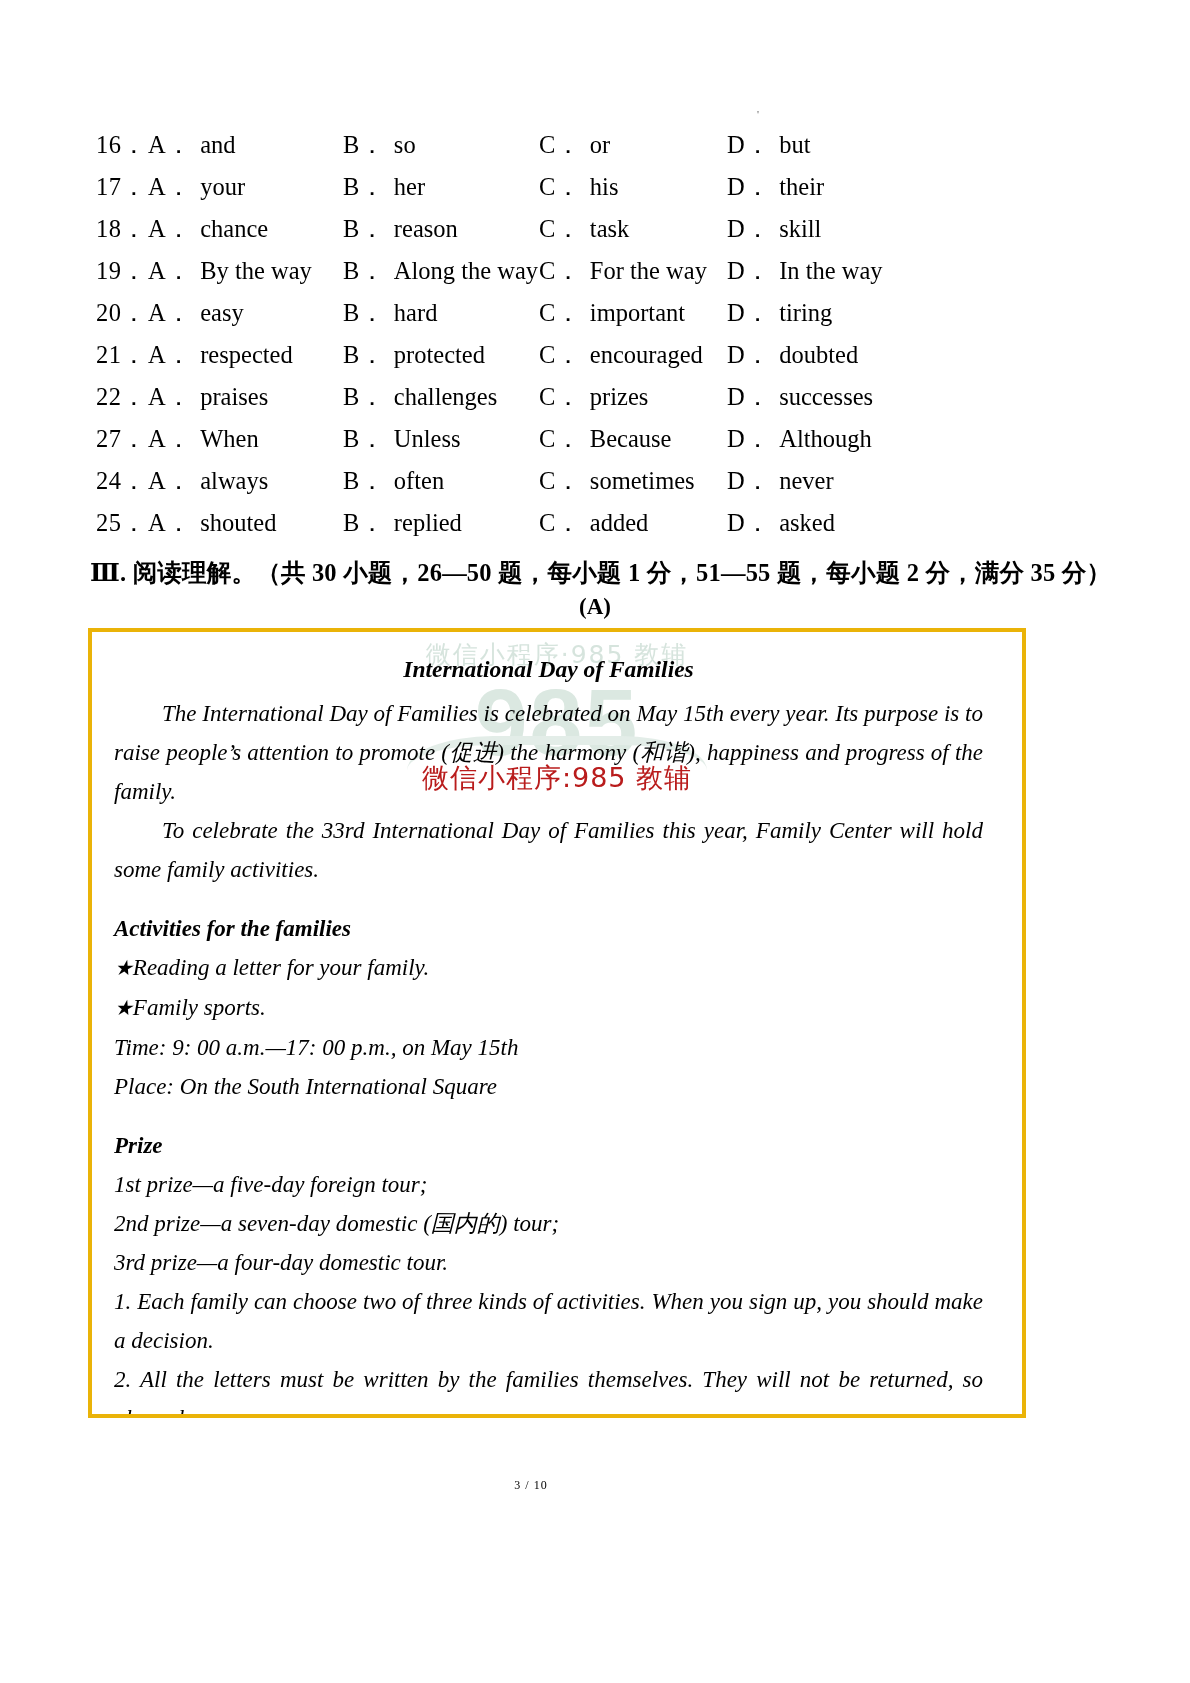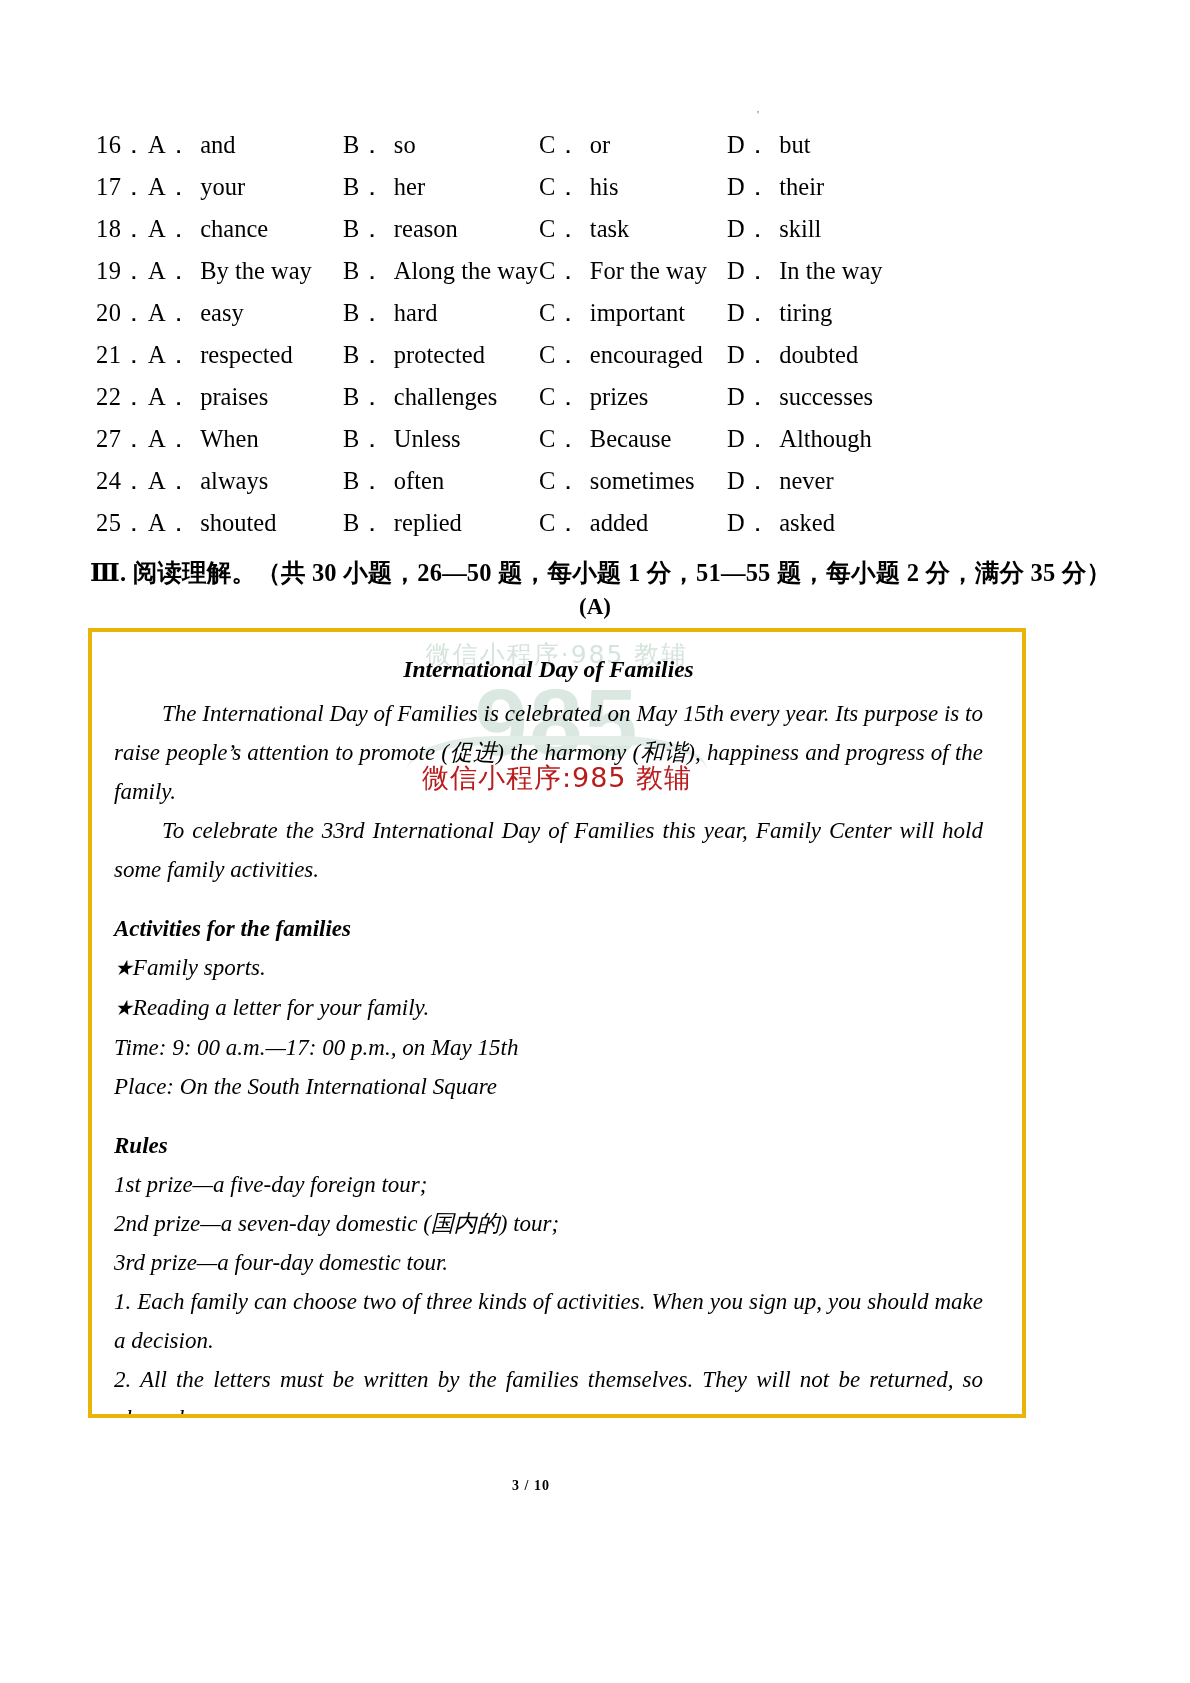--- a/index.html
+++ b/index.html
@@ -174,22 +174,22 @@
     border-radius: 150px / 60px;
   }
 
   
   .footer {
     position: absolute;
     left: 0;
     top: 1478px;
     width: 1062px;
     text-align: center;
-    font-size: 14px;
-    font-weight: bold;
+    font-size: 12px;
+    font-weight: normal;
     letter-spacing: 1px;
   }
 
   .tiny-mark {
     position: absolute;
     left: 757px;
     top: 108px;
     font-size: 11px;
     color: #555;
   }
@@ -418,27 +418,27 @@
     </div>
 
     <div class="passage-inner">
       <div class="passage-title">International Day of Families</div>
 
       <div class="p-body p-indent">The International Day of Families is celebrated on May 15th every year. Its purpose is to raise people’s attention to promote (促进) the harmony (和谐), happiness and progress of the family.</div>
       <div class="p-body p-indent">To celebrate the 33rd International Day of Families this year, Family Center will hold some family activities.</div>
 
       <div class="p-bold">Activities for the families</div>
 
+      <div class="p-line"><span class="star">★</span><span>Reading a letter for your family.</span></div>
       <div class="p-line"><span class="star">★</span><span>Family sports.</span></div>
-      <div class="p-line"><span class="star">★</span><span>Reading a letter for your family.</span></div>
 
       <div class="p-line">Time: 9: 00 a.m.—17: 00 p.m., on May 15th</div>
       <div class="p-line">Place: On the South International Square</div>
 
-      <div class="p-bold">Rules</div>
+      <div class="p-bold">Prize</div>
       <div class="p-line">1st prize—a five-day foreign tour;</div>
       <div class="p-line">2nd prize—a seven-day domestic (国内的) tour;</div>
       <div class="p-line">3rd prize—a four-day domestic tour.</div>
 
       <div class="p-body">1. Each family can choose two of three kinds of activities. When you sign up, you should make a decision.</div>
       <div class="p-body">2. All the letters must be written by the families themselves. They will not be returned, so please keep a copy.</div>
     </div>
   </div>
 
   <div class="footer">3 / 10</div>

